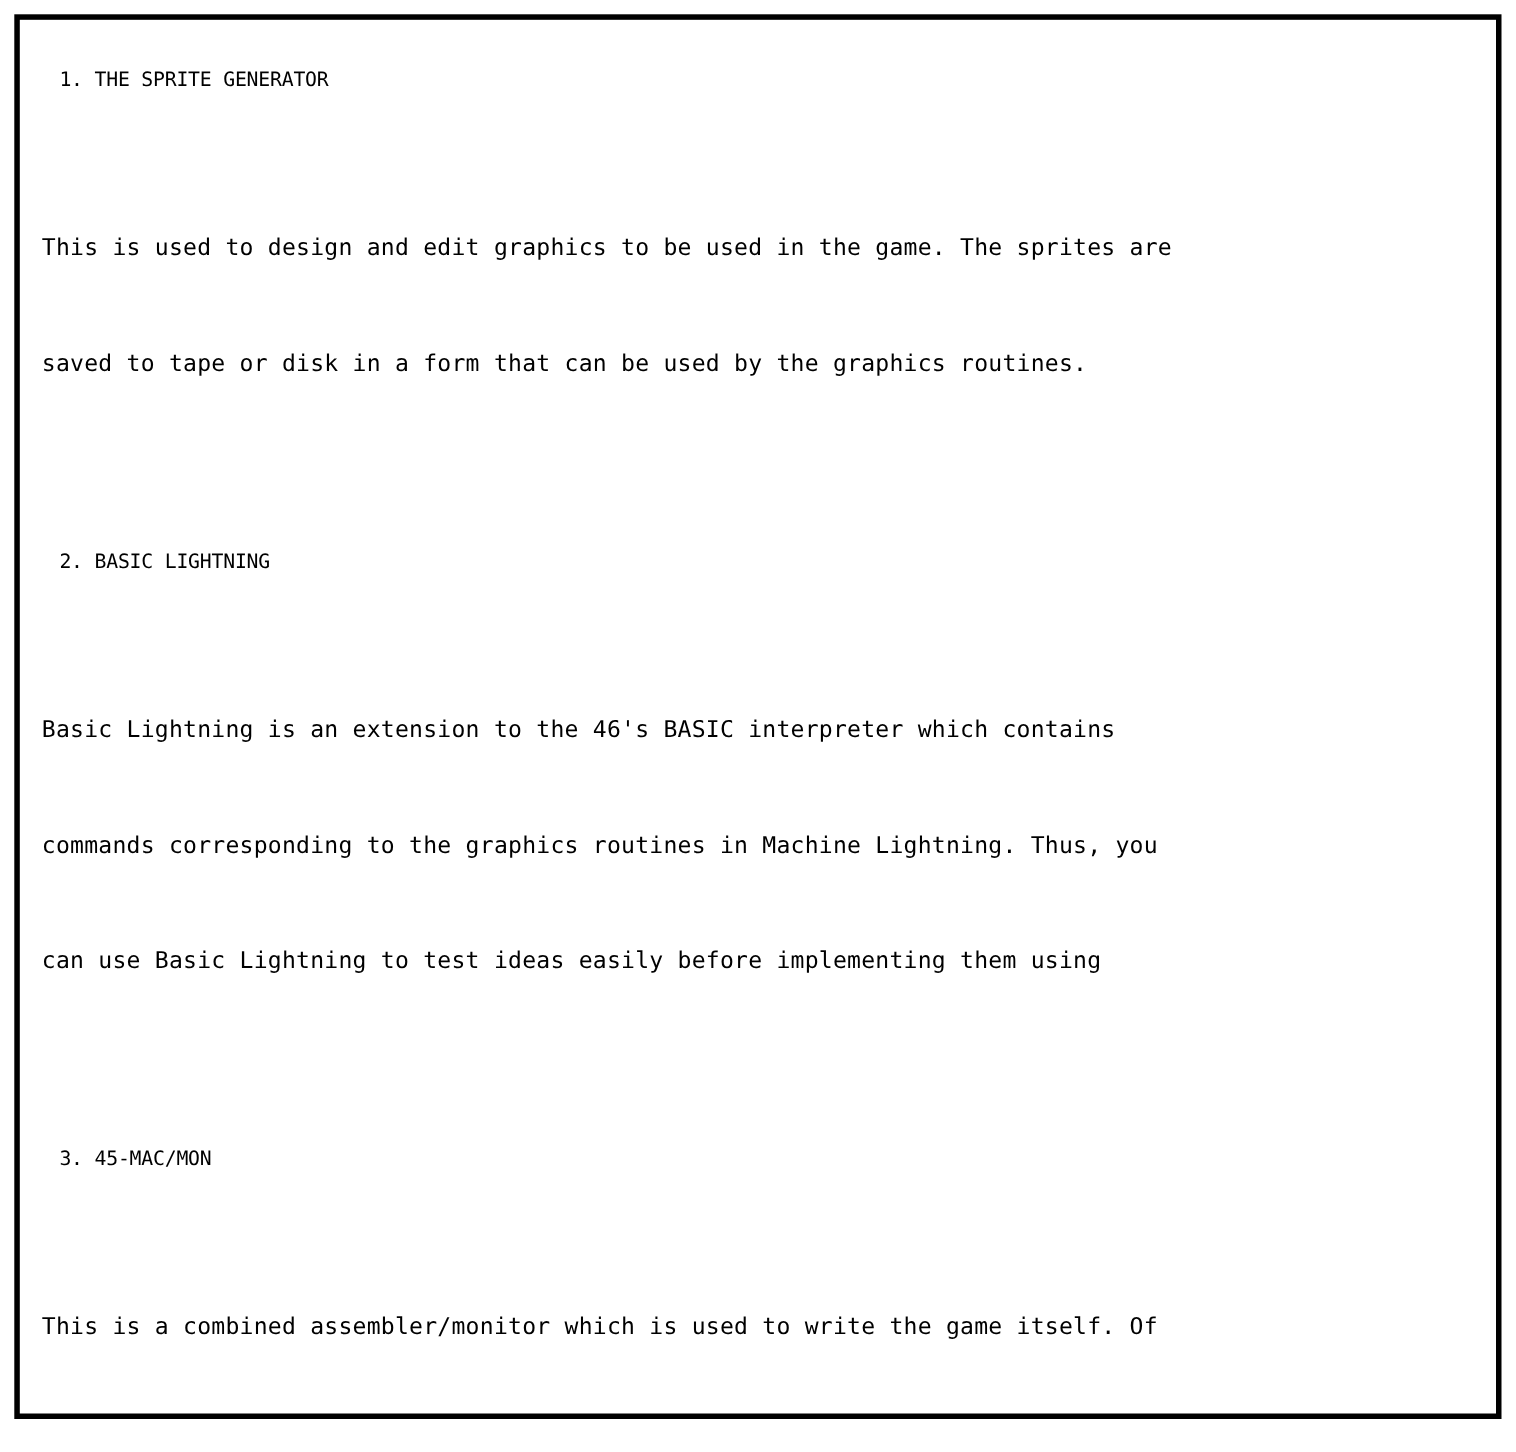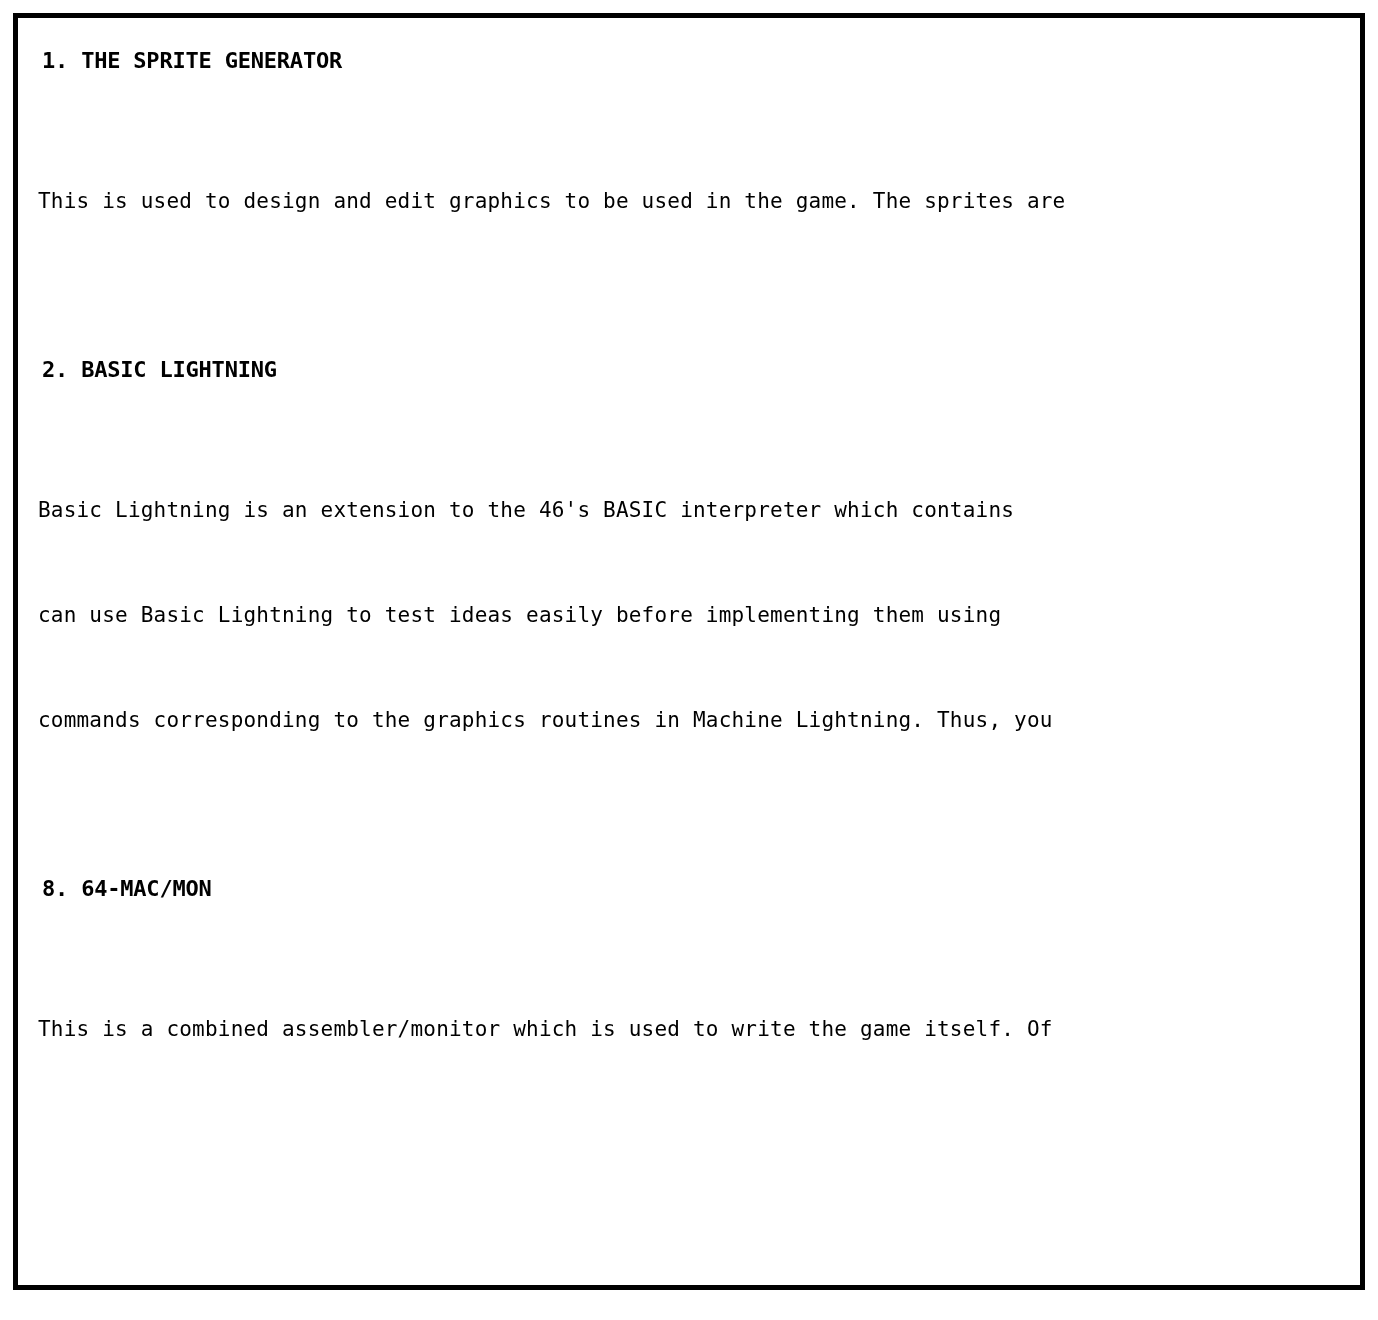--- a/index.html
+++ b/index.html
@@ -42,26 +42,26 @@
     left: 20px;
     top: 8px;
     right: 10px;
     bottom: 0;
     overflow: hidden;
   }
 
   .section { margin: 0; padding: 0; }
 
   .section-heading {
-    font-size: 22px;
+    font-size: 18px;
     line-height: 30px;
-    font-weight: bold;
+    font-weight: normal;
     letter-spacing: -0.2px;
     white-space: pre;
-    margin: 4px;
+    margin: 16px;
     padding: 0;
   }
 
   .para {
     font-size: 21px;
     line-height: 35px;
     white-space: pre;
     margin: 0;
     padding: 0;
     letter-spacing: 0.2px;
@@ -81,39 +81,40 @@
   <div class="scan-frame">
     <div class="doc-body">
 
       <div class="top-pad"></div>
 
       <div class="section">
         <div class="section-heading">1. THE SPRITE GENERATOR</div>
         <div class="gap-after-heading"></div>
         <div class="para">
           <span class="ln">This is used to design and edit graphics to be used in the game. The sprites are</span>
+          <span class="ln">saved to tape or disk in a form that can be used by the graphics routines.</span>
         </div>
       </div>
 
       <div class="gap-section"></div>
 
       <div class="section">
         <div class="section-heading">2. BASIC LIGHTNING</div>
         <div class="gap-after-heading"></div>
         <div class="para">
           <span class="ln">Basic Lightning is an extension to the 46's BASIC interpreter which contains</span>
+          <span class="ln">commands corresponding to the graphics routines in Machine Lightning. Thus, you</span>
           <span class="ln">can use Basic Lightning to test ideas easily before implementing them using</span>
-          <span class="ln">commands corresponding to the graphics routines in Machine Lightning. Thus, you</span>
         </div>
       </div>
 
       <div class="gap-section"></div>
 
       <div class="section">
-        <div class="section-heading">8. 64-MAC/MON</div>
+        <div class="section-heading">3. 45-MAC/MON</div>
         <div class="gap-after-heading"></div>
         <div class="para">
           <span class="ln">This is a combined assembler/monitor which is used to write the game itself. Of</span>
           
           
           
         </div>
       </div>
 
     </div>

